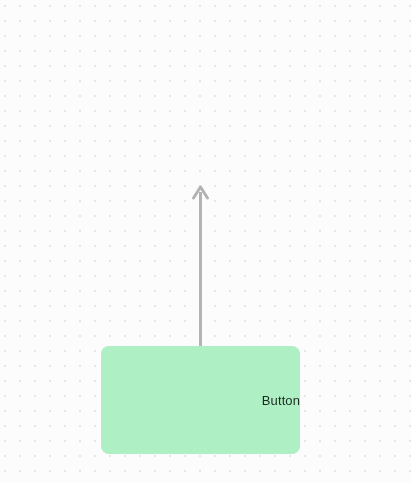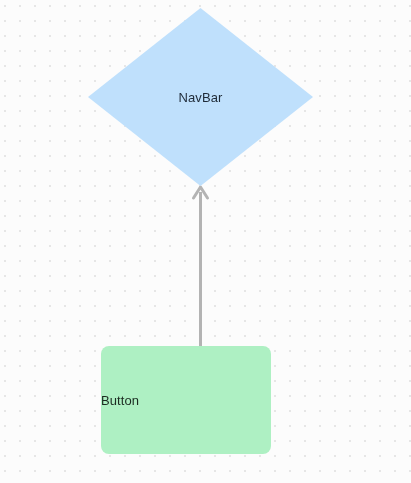--- a/index.html
+++ b/index.html
@@ -57,49 +57,45 @@
     line-height: 1;
     color: #1f2b38;
     letter-spacing: 0.1px;
   }
 
   
   .node-rect {
     position: absolute;
     left: 101px;
     top: 346px;
-    width: 170px;
+    width: 199px;
     height: 108px;
     background: #aef0c3;
     border-radius: 8px;
     display: flex;
     align-items: center;
-    justify-content: flex-start;
+    justify-content: flex-end;
   }
   .node-rect .label {
     font-size: 13px;
     line-height: 1;
     color: #1c2b21;
     letter-spacing: 0.1px;
   }
 </style>
 </head>
 <body>
 
 <div id="canvas">
 
   <svg class="edge-layer" viewBox="0 0 411 483" width="411" height="483" aria-hidden="true">
     <g>
       <line x1="200.5" y1="346" x2="200.5" y2="192" stroke="#b3b3b3" stroke-width="3" stroke-linecap="butt"></line>
       <polyline points="193.5,198 200.5,187 207.5,198" fill="none" stroke="#b3b3b3" stroke-width="3" stroke-linecap="round" stroke-linejoin="round"></polyline>
     </g>
   </svg>
 
-  <div class="node-diamond">
-    <div class="shape"></div>
-    <div class="label">NavBar</div>
-  </div>
 
   <div class="node-rect">
     <div class="label">Button</div>
   </div>
 
 </div>
 
 </body></html>

